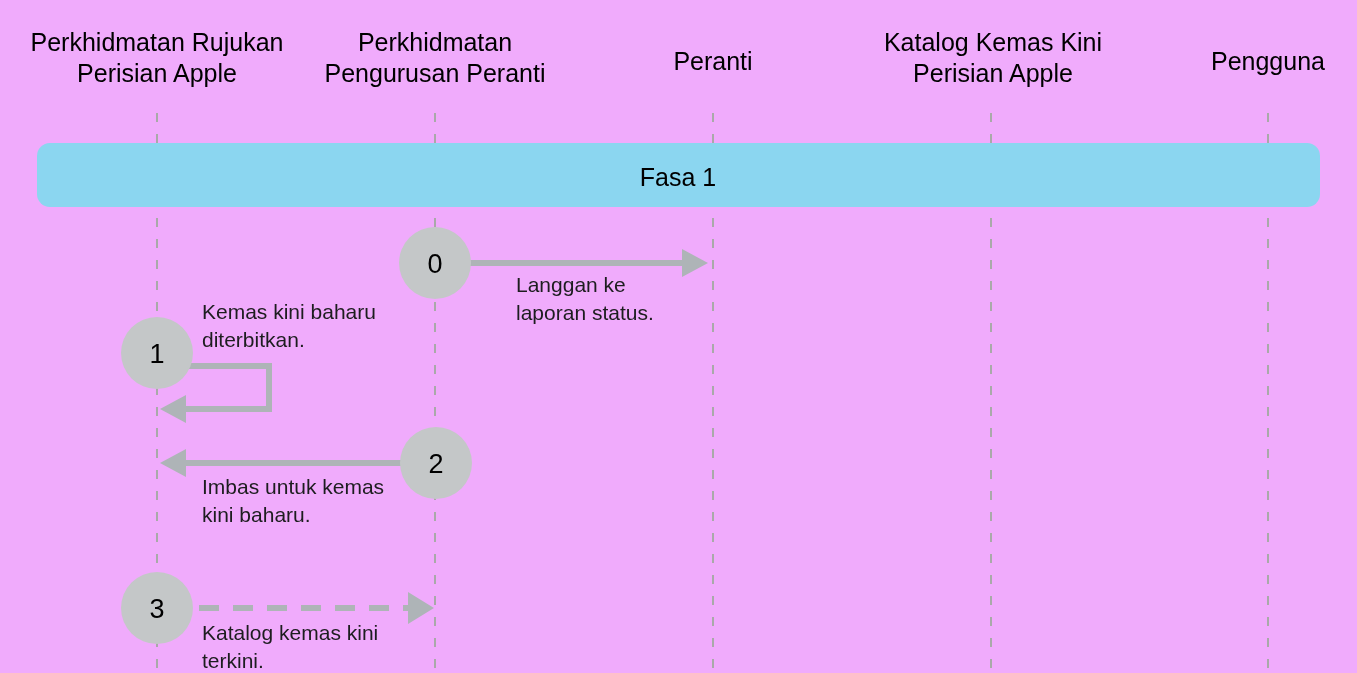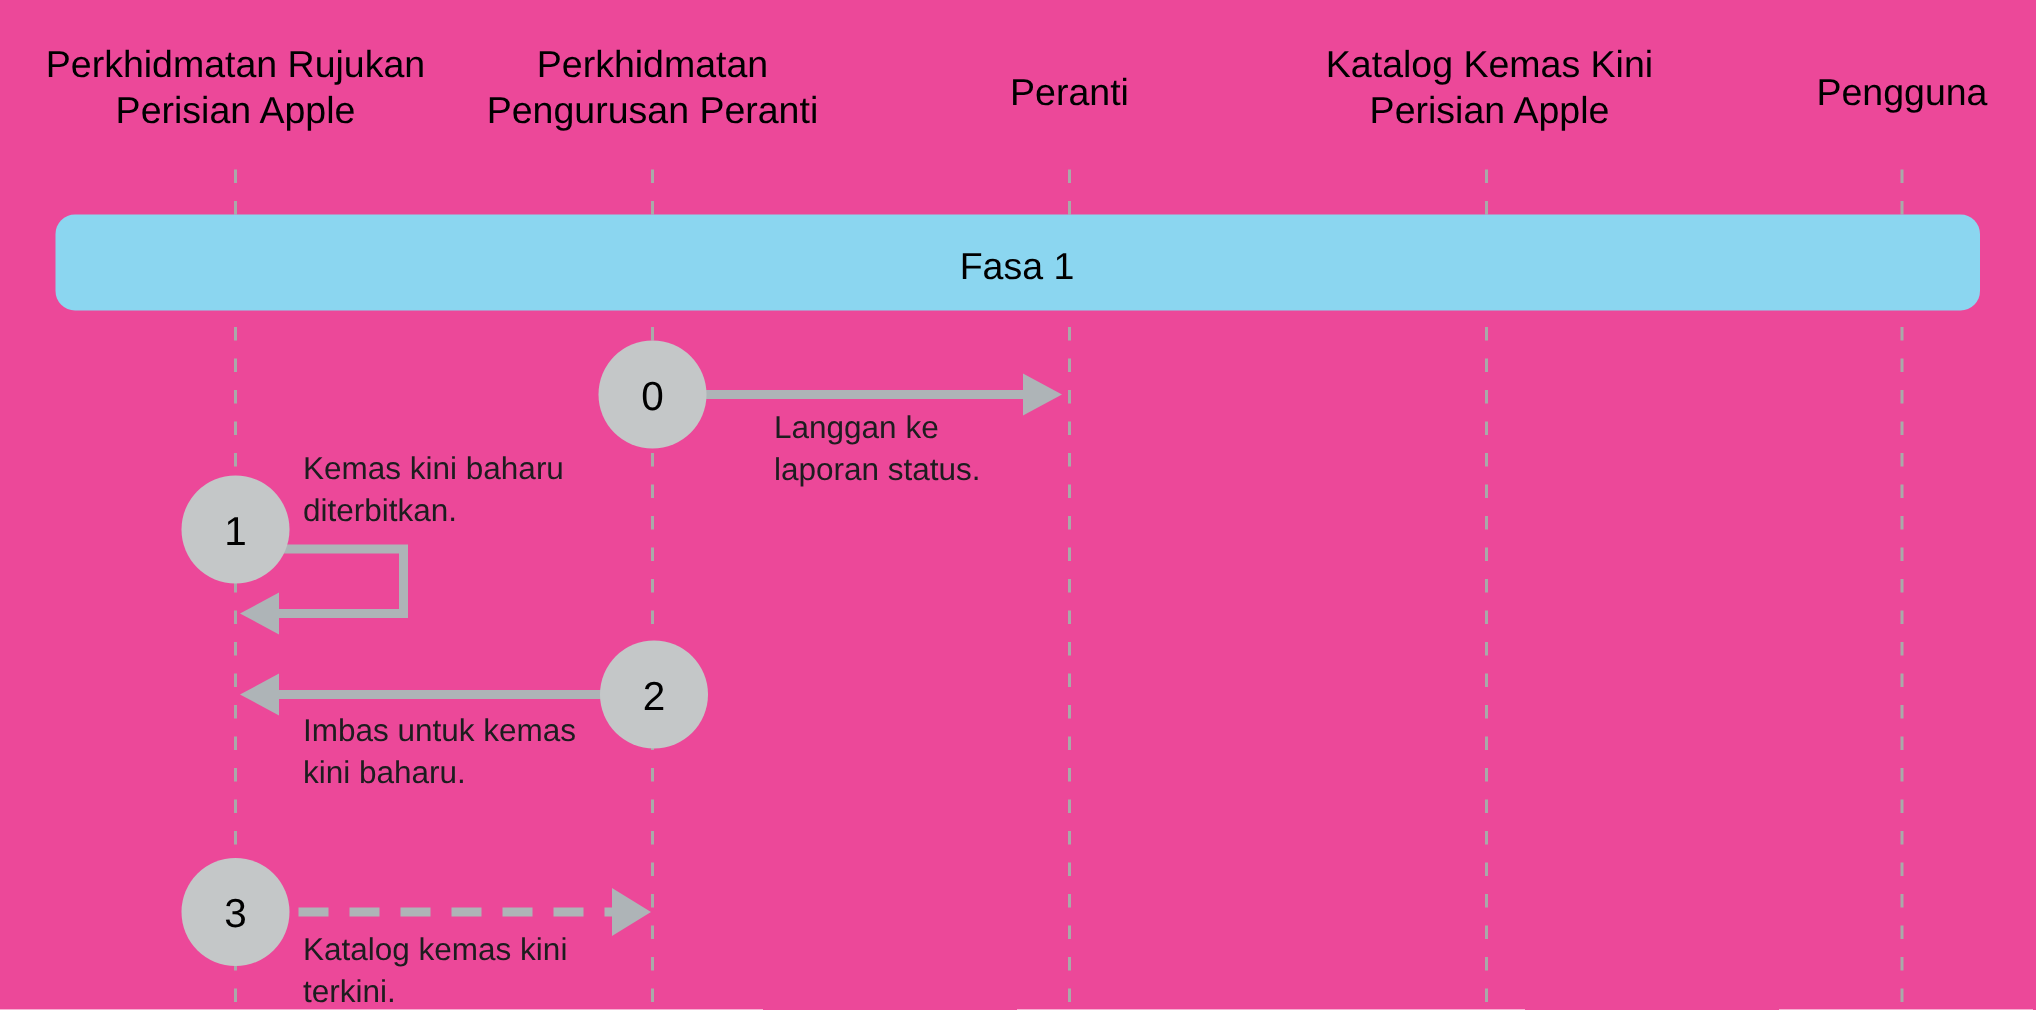--- a/index.html
+++ b/index.html
@@ -8,21 +8,21 @@
     background: #ffffff;
   }
   body {
     font-family: "Liberation Sans", sans-serif;
     -webkit-font-smoothing: antialiased;
   }
   #diagram-root {
     position: relative;
     width: 1357px;
     height: 673px;
-    background: #ec4899;
+    background: #f0abfc;
     overflow: hidden;
   }
   #diagram-svg {
     position: absolute;
     left: 0;
     top: 0;
     width: 1357px;
     height: 673px;
     display: block;
   }

